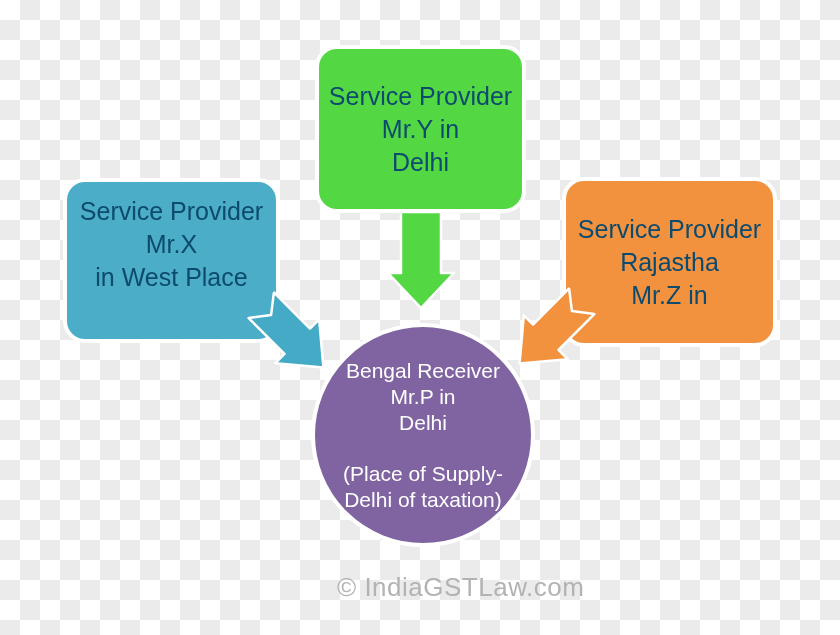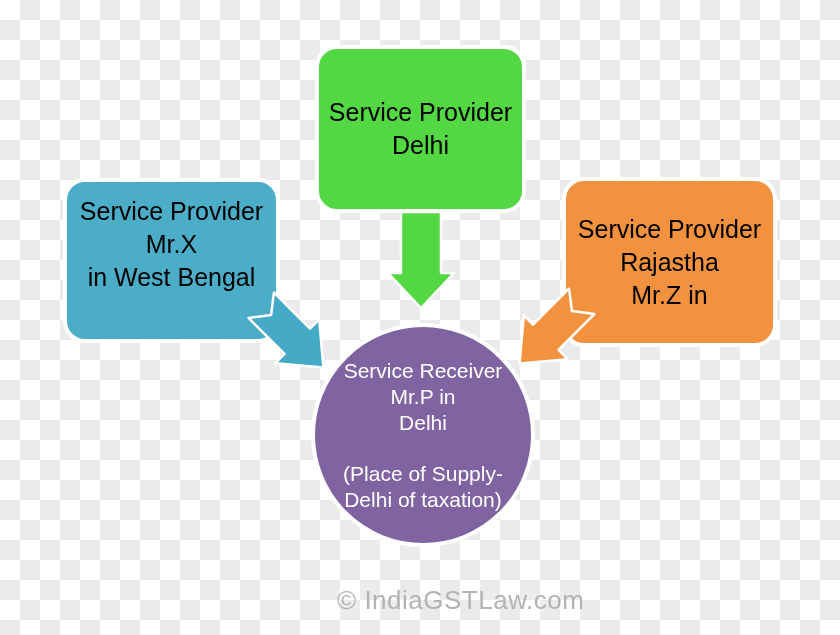--- a/index.html
+++ b/index.html
@@ -10,54 +10,55 @@
     background-image:
       linear-gradient(45deg,#ebebeb 25%,transparent 25%,transparent 75%,#ebebeb 75%),
       linear-gradient(45deg,#ebebeb 25%,transparent 25%,transparent 75%,#ebebeb 75%);
     background-position:0 0,20px 20px;
     background-size:40px 40px;
   }
   .box{
     position:absolute;box-sizing:border-box;
     border:4px solid #ffffff;border-radius:22px;
     display:flex;flex-direction:column;align-items:center;
-    color:#000000;font-size:25px;line-height:33px;text-align:center;
+    color:#0c4a6e;font-size:25px;line-height:33px;text-align:center;
   }
   .box-x{left:63px;top:178px;width:217px;height:165px;background:#4badc7;padding-top:13px;}
   .box-y{left:315px;top:45px;width:211px;height:168px;background:#53d843;justify-content:center;}
   .box-z{left:562px;top:177px;width:215px;height:170px;background:#f2923f;justify-content:center;}
   .circle{
     position:absolute;left:311px;top:323px;width:224px;height:224px;
     box-sizing:border-box;border:4px solid #ffffff;border-radius:50%;
     background:#8064a2;display:flex;flex-direction:column;justify-content:center;align-items:center;
     color:#ffffff;text-align:center;font-size:21px;line-height:26px;
   }
   .circle .note{margin-top:25px;}
   .arrow{position:absolute;}
   .arrow-y{left:386px;top:211px;}
   .arrow-x{left:247px;top:304px;transform:rotate(45deg);}
   .arrow-z{left:504px;top:300px;transform:rotate(135deg);}
   .watermark{
     position:absolute;left:337px;top:572px;
-    font-size:26px;color:#b3b3b3;letter-spacing:0.5px;margin-top:13px;
+    font-size:26px;color:#b3b3b3;letter-spacing:0.5px;
   }
 </style>
 </head>
 <body>
 
 <div class="stage">
 
   <div class="box box-x">
     <div>Service Provider</div>
     <div>Mr.X</div>
-    <div>in West Bengal</div>
+    <div>in West Place</div>
   </div>
 
   <div class="box box-y">
     <div>Service Provider</div>
+    <div>Mr.Y in</div>
     <div>Delhi</div>
   </div>
 
   <div class="box box-z">
     <div>Service Provider</div>
     <div>Rajastha</div>
     <div>Mr.Z in</div>
   </div>
 
   <svg class="arrow arrow-y" width="70" height="100" viewBox="0 0 70 100" aria-hidden="true">
@@ -66,21 +67,21 @@
 
   <svg class="arrow arrow-x" width="92" height="66" viewBox="0 0 92 66" aria-hidden="true">
     <polygon points="1,15 52,15 52,2 89,33 52,64 52,51 1,51 15,33" fill="#44aac6" stroke="#ffffff" stroke-width="2.5" stroke-linejoin="round"></polygon>
   </svg>
 
   <svg class="arrow arrow-z" width="92" height="66" viewBox="0 0 92 66" aria-hidden="true">
     <polygon points="1,15 52,15 52,2 89,33 52,64 52,51 1,51 15,33" fill="#f2923f" stroke="#ffffff" stroke-width="2.5" stroke-linejoin="round"></polygon>
   </svg>
 
   <div class="circle">
-    <div>Service Receiver</div>
+    <div>Bengal Receiver</div>
     <div>Mr.P in</div>
     <div>Delhi</div>
     <div class="note">(Place of Supply-</div>
     <div>Delhi of taxation)</div>
   </div>
 
   <div class="watermark">© IndiaGSTLaw.com</div>
 
 </div>
 

